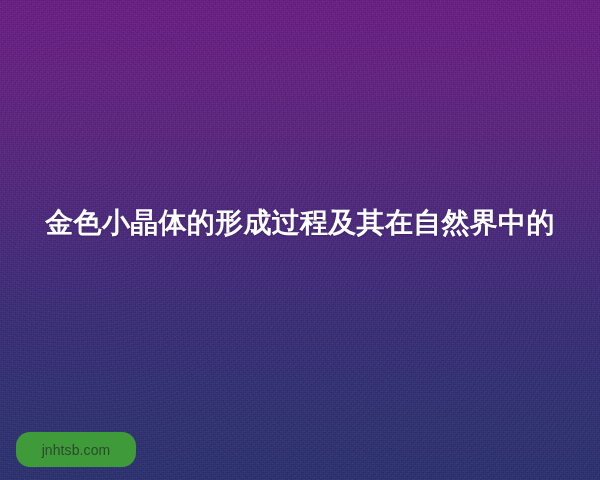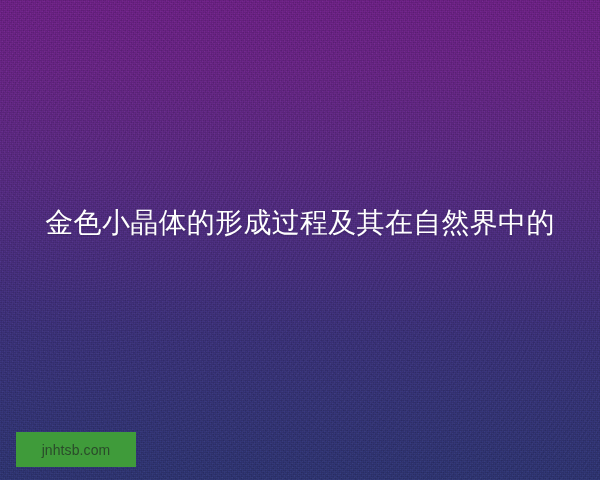--- a/index.html
+++ b/index.html
@@ -69,38 +69,39 @@
   .title {
     position: absolute;
     left: 0;
     right: 0;
     top: 201px;
     text-align: center;
     color: #ffffff;
     font-size: 28px;
     line-height: 43px;
     letter-spacing: 0.3px;
-    font-weight: 400;
+    font-weight: 700;
     padding: 0 12px;
     box-sizing: border-box;
     text-shadow: 0 1px 2px rgba(0,0,0,0.18);
     z-index: 3;
   }
 
   .site-badge {
     position: absolute;
     left: 16px;
     top: 432px;
     width: 120px;
     height: 35px;
     background: #3f9b3a;
     display: flex;
     align-items: center;
     justify-content: center;
     z-index: 4;
+    border-radius: 14px;
   }
 
   .site-badge-label {
     color: #2b4b2b;
     font-size: 14px;
     line-height: 1;
     letter-spacing: 0.1px;
   }
 </style>
 </head>

